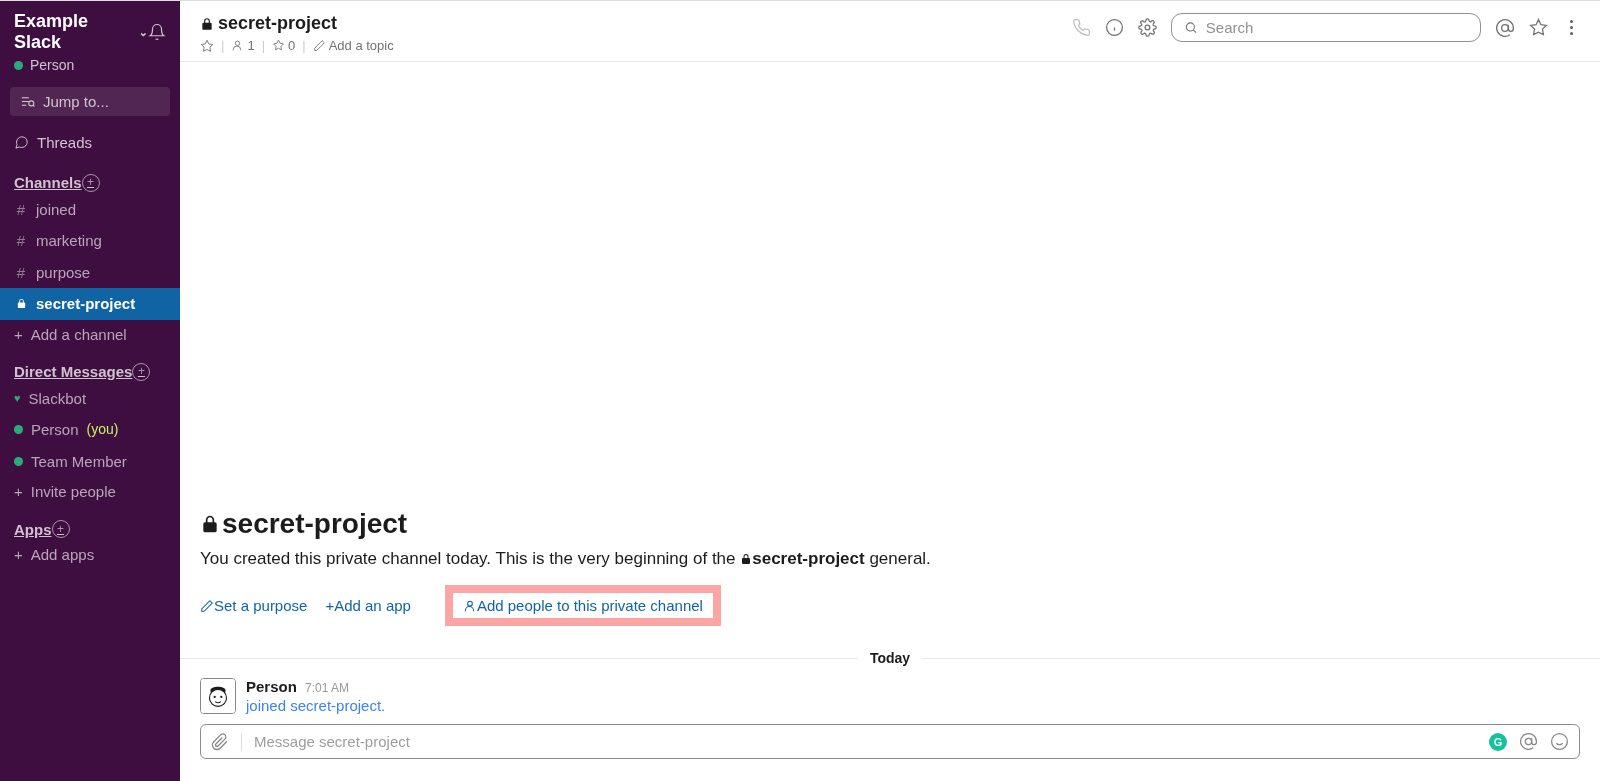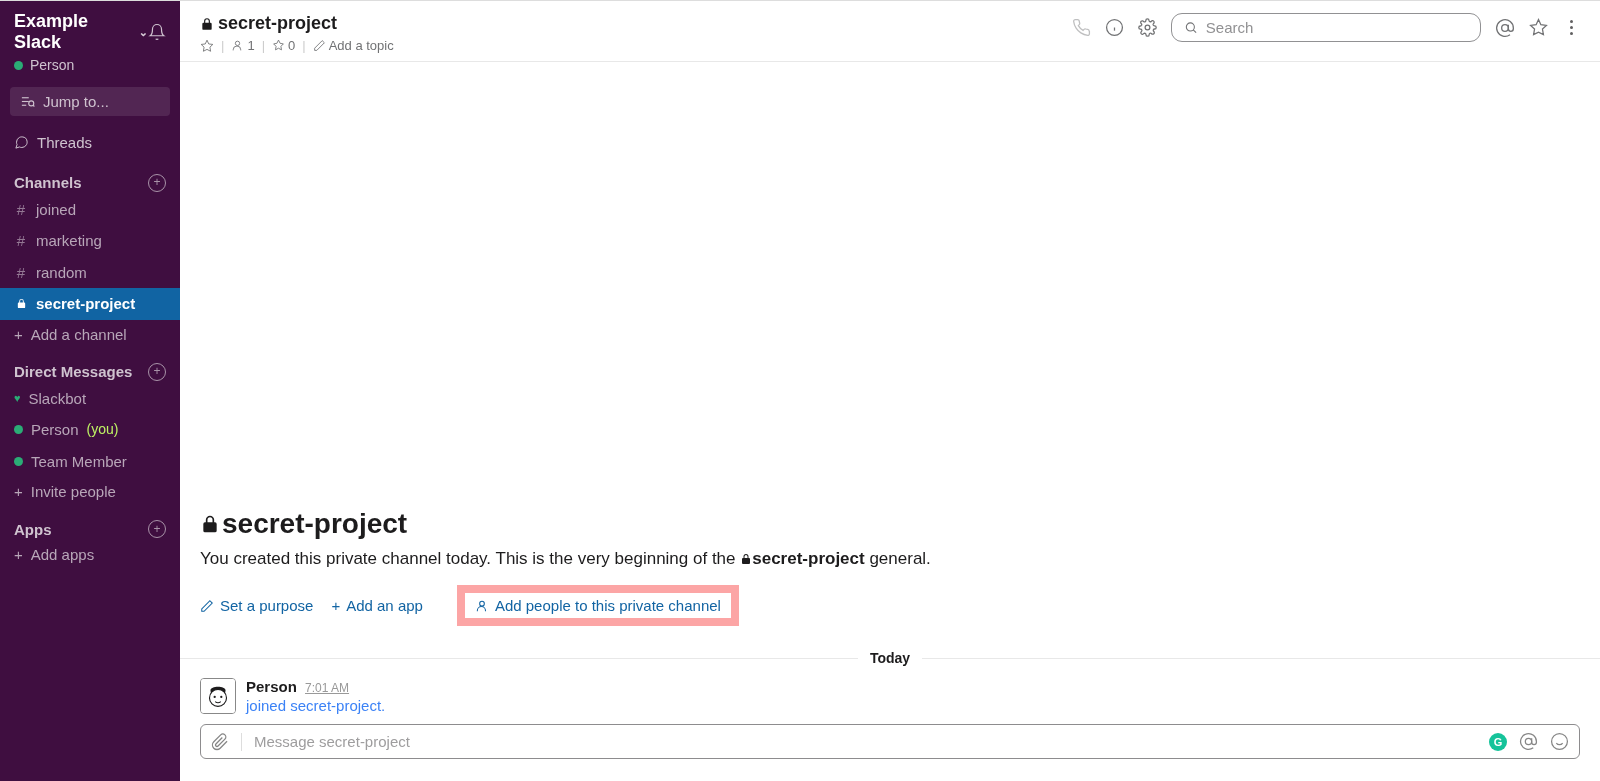--- a/index.html
+++ b/index.html
@@ -8,21 +8,21 @@
     
     .sidebar { width: 180px; background: #3F0E40; color: #cfc3cf; display: flex; flex-direction: column; flex-shrink: 0; }
     .sidebar-header { display: flex; align-items: center; justify-content: space-between; padding: 10px 14px 4px; }
     .workspace-name { color: #fff; font-weight: 900; font-size: 18px; display: flex; align-items: center; gap: 4px; cursor: pointer; }
     .workspace-name .chev { font-size: 11px; opacity: .8; }
     .bell-icon { color: #cfc3cf; }
     .presence-row { display: flex; align-items: center; gap: 7px; padding: 0 14px 10px; font-size: 14px; }
     .presence-dot { width: 9px; height: 9px; border-radius: 50%; background: #2bac76; display: inline-block; }
     .jump-to { margin: 4px 10px 10px; background: rgba(255,255,255,0.1); border-radius: 4px; padding: 6px 10px; display: flex; align-items: center; gap: 8px; color: #cfc3cf; font-size: 15px; cursor: pointer; }
     .side-item { display: flex; align-items: center; gap: 8px; padding: 4px 14px; font-size: 15px; cursor: pointer; line-height: 1.7; }
-    .side-section-header { display: flex; align-items: center; justify-content: space-between; padding: 14px 14px 2px; color: #cfc3cf; font-size: 15px; }
+    .side-section-header { display: flex; align-items: center; justify-content: flex-start; padding: 14px 14px 2px; color: #cfc3cf; font-size: 15px; text-decoration: underline; }
     .side-section-header .title { font-weight: 600; color: #cfc3cf; }
     .circ-plus { width: 18px; height: 18px; border: 1.3px solid #a893a8; border-radius: 50%; display: flex; align-items: center; justify-content: center; font-size: 12px; color: #a893a8; cursor: pointer; line-height:1; padding-bottom:1px;}
     .channel-item { display: flex; align-items: center; gap: 8px; padding: 3px 14px; font-size: 15px; cursor: pointer; color: #b8a6b8; line-height: 1.7; }
     .channel-item .prefix { opacity: .7; width: 14px; display:inline-flex; justify-content:center;}
     .channel-item.active { background: #1164A3; color: #fff; font-weight: 700; }
     .channel-item.active .prefix { opacity: 1; }
     .add-link { display: flex; align-items: center; gap: 8px; padding: 6px 14px; font-size: 15px; color: #b8a6b8; cursor: pointer; }
     .dm-item { display: flex; align-items: center; gap: 8px; padding: 3px 14px; font-size: 15px; color: #b8a6b8; cursor: pointer; line-height:1.7;}
     .dm-dot { width: 9px; height: 9px; border-radius: 50%; background: #2bac76; flex-shrink:0;}
     .heart { color: #2bac76; font-size: 11px; }
@@ -42,29 +42,29 @@
     .search-box input::placeholder { color: #919193; }
     .more-dots { width: 18px; display: flex; flex-direction: column; align-items:center; gap:3px; cursor:pointer;}
     .more-dots span { width: 3px; height: 3px; border-radius: 50%; background: #616061; }
     
     .message-area { flex: 1; overflow-y: auto; display: flex; flex-direction: column; justify-content: flex-end; }
     .intro-block { padding: 0 20px 14px; }
     .intro-title { font-size: 28px; font-weight: 900; display: flex; align-items: center; gap: 2px; margin-bottom: 6px; }
     .intro-text { font-size: 17px; color: #1d1c1d; margin-bottom: 14px; line-height: 1.5;}
     .intro-text .chname { font-weight: 800; }
     .intro-actions { display: flex; align-items: center; gap: 18px; font-size: 15px; }
-    .intro-action { display: flex; align-items: center; gap: 6px; color: #1264a3; cursor: pointer; }
+    .intro-action { display: flex; align-items: center; gap: 0; color: #1264a3; cursor: pointer; }
     .intro-action.highlighted { border: 8px solid #fca5a5; padding: 4px 10px; margin-left: 16px; }
     .day-divider { display: flex; align-items: center; gap: 12px; margin: 10px 0 4px; }
     .day-divider .line { flex:1; height:1px; background:#e8e8e8; }
     .day-divider .label { font-size: 14px; font-weight: 700; color: #1d1c1d; }
     .msg-row { display: flex; gap: 10px; padding: 8px 20px 10px; }
     .avatar { width: 36px; height: 36px; border-radius: 4px; background: #fff; border: 1px solid #888; display:flex; align-items:center; justify-content:center; overflow:hidden; flex-shrink:0;}
     .msg-body .sender { font-weight: 800; font-size: 15px; }
-    .msg-body .time { color: #999; font-size: 12px; margin-left: 4px; text-decoration: underline; }
+    .msg-body .time { color: #999; font-size: 12px; margin-left: 4px; }
     .msg-body .text { font-size: 15px; color: #3b82f6; margin-top:2px;}
     
     .composer-wrap { padding: 0 20px 22px; }
     .composer { border: 1.5px solid #8d8c8e; border-radius: 6px; display: flex; align-items: center; padding: 7px 10px; gap: 12px; }
     .composer .attach { color: #868686; border-right: 1px solid #ddd; padding-right: 12px; cursor:pointer; display:flex;}
     .composer input { border: none; outline: none; flex: 1; font-size: 15px; background: transparent;}
     .composer input::placeholder { color: #9e9d9e; }
     .composer-icons { display: flex; align-items: center; gap: 12px; color: #868686; }
     .g-badge { width: 18px; height: 18px; border-radius: 50%; background: #15c39a; color:#fff; font-size:11px; font-weight:700; display:flex; align-items:center; justify-content:center; }
     svg { display: block; }
@@ -116,21 +116,21 @@
         <div class="channel-item">
           <span class="prefix">#</span>
           <span>joined</span>
         </div>
         <div class="channel-item">
           <span class="prefix">#</span>
           <span>marketing</span>
         </div>
         <div class="channel-item">
           <span class="prefix">#</span>
-          <span>random</span>
+          <span>purpose</span>
         </div>
         <div class="channel-item active">
           <span class="prefix">
             <svg width="11" height="11" viewBox="0 0 24 24" fill="currentColor">
               <path d="M12 2a5 5 0 00-5 5v3H6a2 2 0 00-2 2v8a2 2 0 002 2h12a2 2 0 002-2v-8a2 2 0 00-2-2h-1V7a5 5 0 00-5-5zm-3 5a3 3 0 116 0v3H9V7z"></path>
             </svg>
           </span>
           <span>secret-project</span>
         </div>
       </div>

